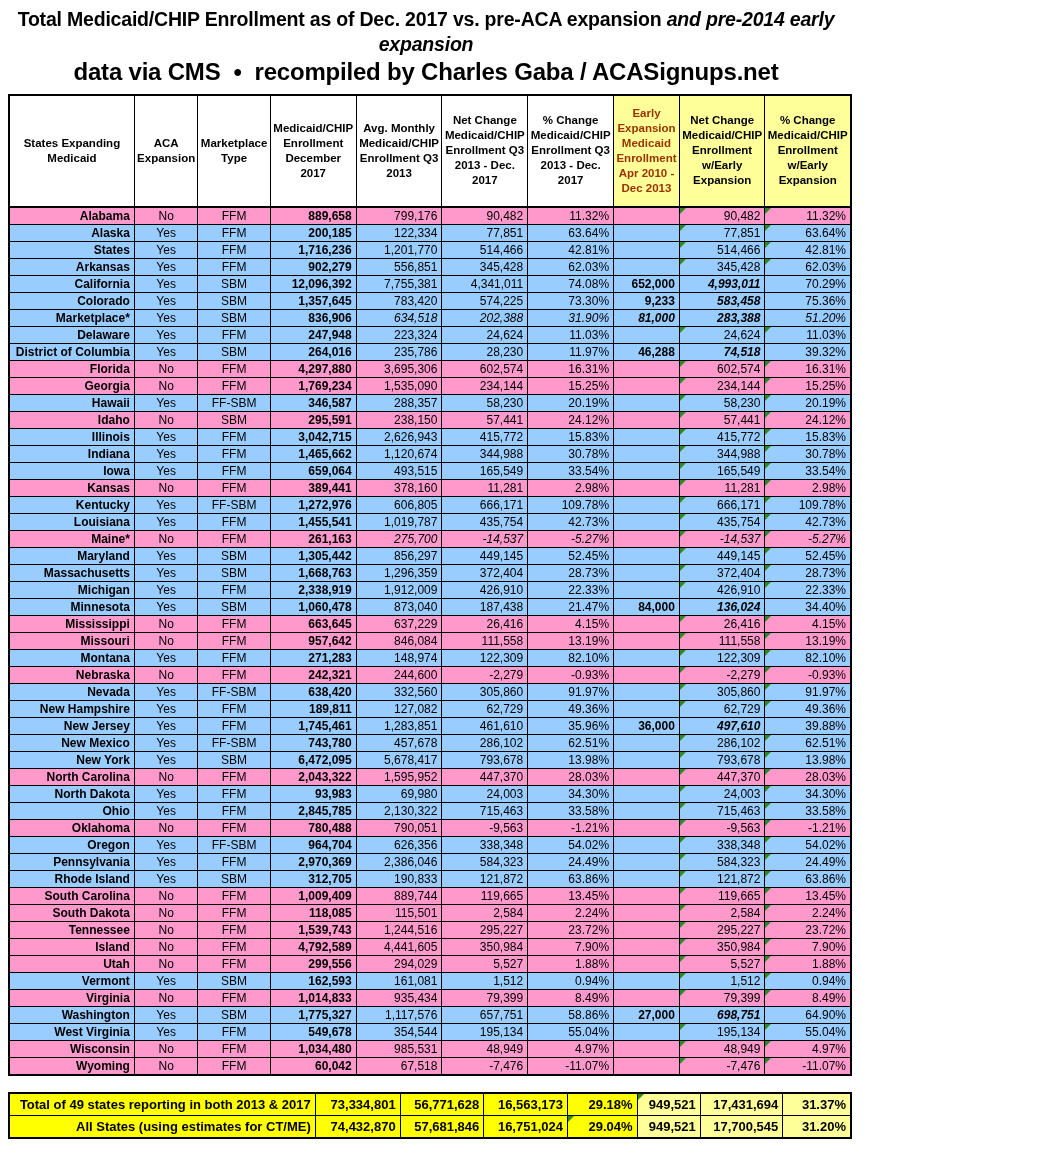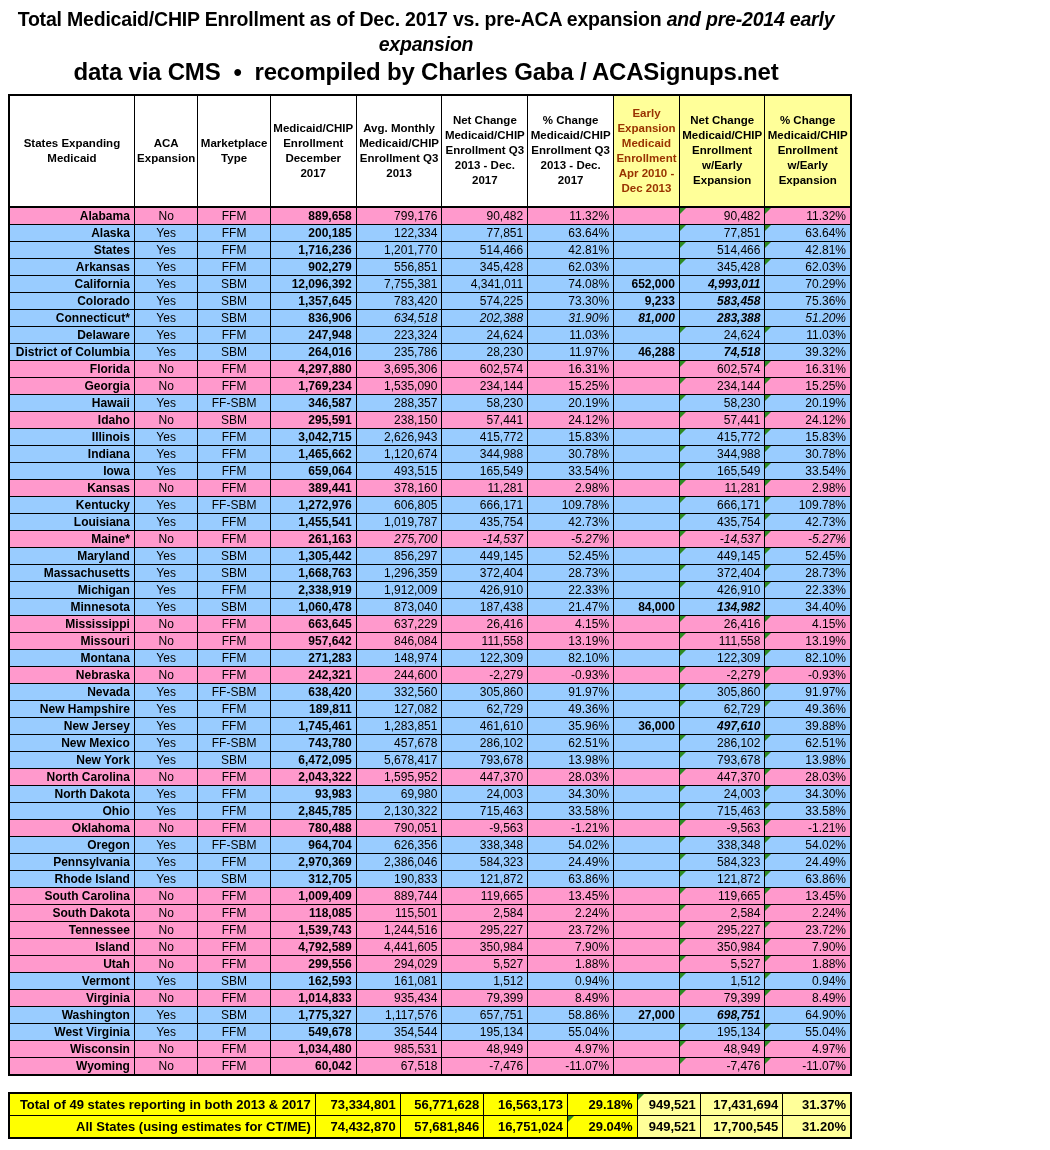--- a/index.html
+++ b/index.html
@@ -148,21 +148,21 @@
           <td class="c"><span>SBM</span></td>
           <td class="r b"><span>1,357,645</span></td>
           <td class="r"><span>783,420</span></td>
           <td class="r"><span>574,225</span></td>
           <td class="r"><span>73.30%</span></td>
           <td class="r b"><span>9,233</span></td>
           <td class="r bi"><span>583,458</span></td>
           <td class="r"><span>75.36%</span></td>
         </tr>
         <tr class="blue">
-          <td class="r b"><span>Connecticut*</span></td>
+          <td class="r b"><span>Marketplace*</span></td>
           <td class="c"><span>Yes</span></td>
           <td class="c"><span>SBM</span></td>
           <td class="r b"><span>836,906</span></td>
           <td class="r i"><span>634,518</span></td>
           <td class="r i"><span>202,388</span></td>
           <td class="r i"><span>31.90%</span></td>
           <td class="r b i"><span>81,000</span></td>
           <td class="r i bi"><span>283,388</span></td>
           <td class="r i"><span>51.20%</span></td>
         </tr>
@@ -360,21 +360,21 @@
         </tr>
         <tr class="blue">
           <td class="r b"><span>Minnesota</span></td>
           <td class="c"><span>Yes</span></td>
           <td class="c"><span>SBM</span></td>
           <td class="r b"><span>1,060,478</span></td>
           <td class="r"><span>873,040</span></td>
           <td class="r"><span>187,438</span></td>
           <td class="r"><span>21.47%</span></td>
           <td class="r b"><span>84,000</span></td>
-          <td class="r bi"><span>134,982</span></td>
+          <td class="r bi"><span>136,024</span></td>
           <td class="r"><span>34.40%</span></td>
         </tr>
         <tr class="pink">
           <td class="r b"><span>Mississippi</span></td>
           <td class="c"><span>No</span></td>
           <td class="c"><span>FFM</span></td>
           <td class="r b"><span>663,645</span></td>
           <td class="r"><span>637,229</span></td>
           <td class="r"><span>26,416</span></td>
           <td class="r"><span>4.15%</span></td>

